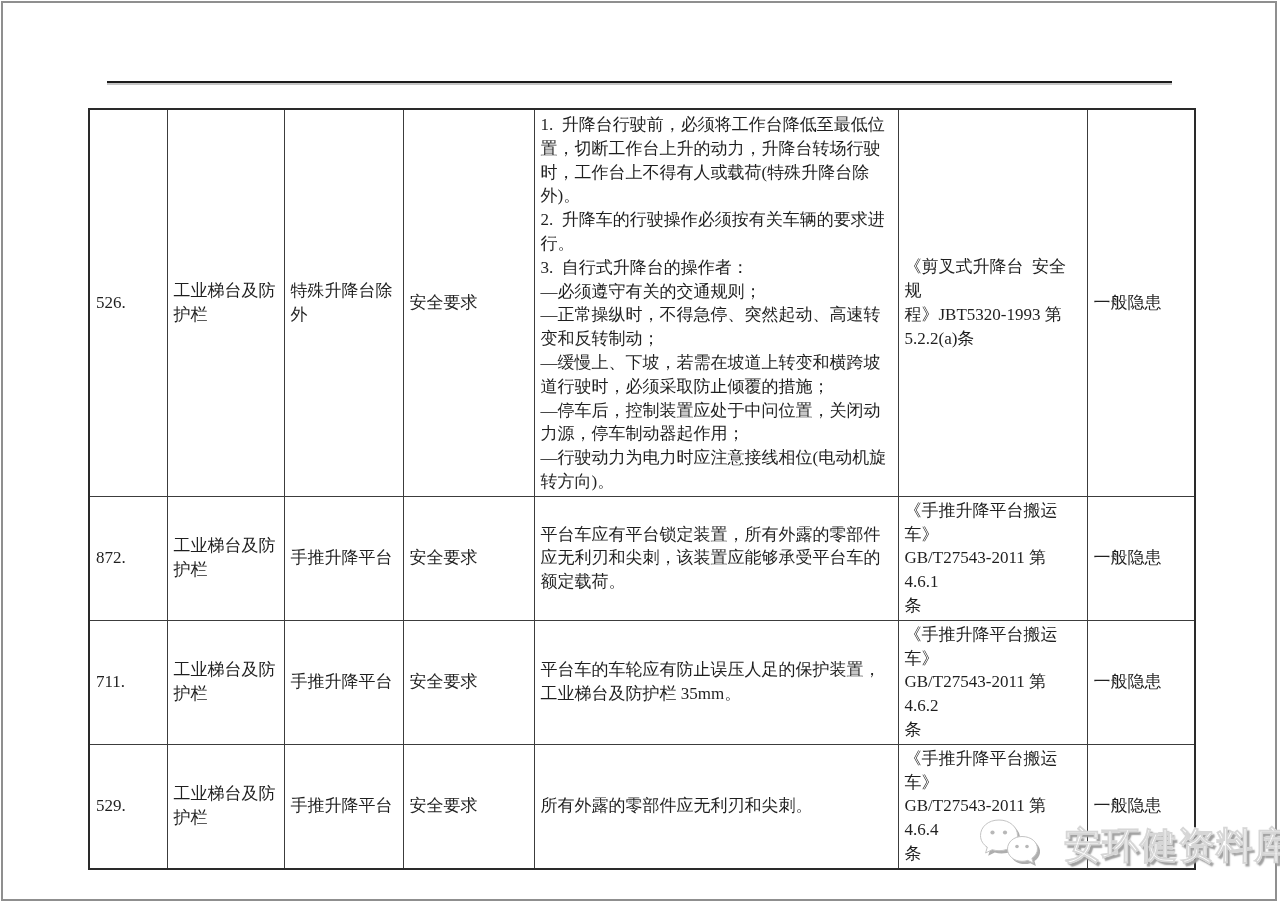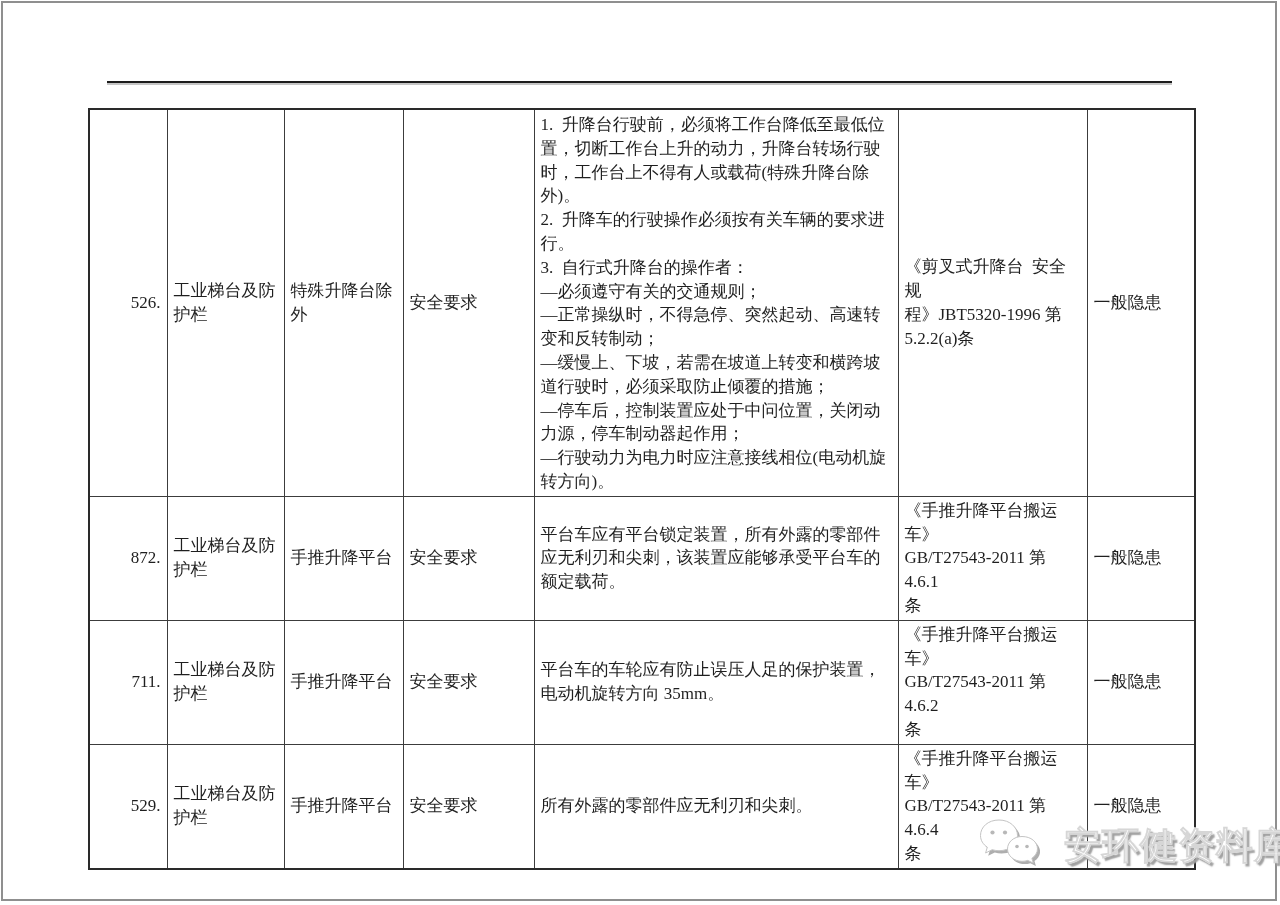--- a/index.html
+++ b/index.html
@@ -24,21 +24,21 @@
   table.doc td{
     border:1px solid #3c3c3c;
     font-size:17px;line-height:23.8px;
     padding:2px 6px;vertical-align:middle;overflow:hidden;
   }
   tr.r0 td{height:20px;}
   tr.r1 td{height:353px;}
   tr.r2 td{height:70px;}
   tr.r3 td{height:70px;}
   tr.r4 td{height:66px;}
-  td.c-num{text-align:right;padding:2px 2px;}
+  td.c-num{text-align:left;padding:2px 2px;}
   td.c-cat{padding:2px 9px;margin-top:28px;}
   td.c-equip{padding:2px 7px;}
   td.c-item{padding:2px 8px;font-family:Liberation Serif, serif;}
   td.c-desc{padding:2px 6px 2px 6px;white-space:pre-wrap;}
   td.c-desc.v-top{vertical-align:top;padding-top:3px;}
   td.c-basis{padding:2px 5px 2px 7px;white-space:pre-wrap;font-size:16px;line-height:24px;}
   td.c-level{padding:2px 4px 2px 9px;font-family:Liberation Serif, serif;}
   .watermark{
     position:absolute;left:978px;top:816px;height:60px;
     display:flex;align-items:center;gap:24px;user-select:none;
@@ -76,41 +76,41 @@
       <td class="c-item">安全要求</td>
       <td class="c-desc v-top">1.  升降台行驶前，必须将工作台降低至最低位置，切断工作台上升的动力，升降台转场行驶时，工作台上不得有人或载荷(特殊升降台除外)。
 2.  升降车的行驶操作必须按有关车辆的要求进行。
 3.  自行式升降台的操作者：
 —必须遵守有关的交通规则；
 —正常操纵时，不得急停、突然起动、高速转变和反转制动；
 —缓慢上、下坡，若需在坡道上转变和横跨坡道行驶时，必须采取防止倾覆的措施；
 —停车后，控制装置应处于中问位置，关闭动力源，停车制动器起作用；
 —行驶动力为电力时应注意接线相位(电动机旋转方向)。</td>
       <td class="c-basis">《剪叉式升降台  安全规
-程》JBT5320-1996 第
+程》JBT5320-1993 第
 5.2.2(a)条</td>
       <td class="c-level">一般隐患</td>
     </tr>
     <tr class="r2">
       <td class="c-num">872.</td>
       <td class="c-cat">工业梯台及防护栏</td>
       <td class="c-equip">手推升降平台</td>
       <td class="c-item">安全要求</td>
       <td class="c-desc">平台车应有平台锁定装置，所有外露的零部件应无利刃和尖刺，该装置应能够承受平台车的额定载荷。</td>
       <td class="c-basis">《手推升降平台搬运车》
 GB/T27543-2011 第 4.6.1
 条</td>
       <td class="c-level">一般隐患</td>
     </tr>
     <tr class="r3">
       <td class="c-num">711.</td>
       <td class="c-cat">工业梯台及防护栏</td>
       <td class="c-equip">手推升降平台</td>
       <td class="c-item">安全要求</td>
-      <td class="c-desc">平台车的车轮应有防止误压人足的保护装置，电动机旋转方向 35mm。</td>
+      <td class="c-desc">平台车的车轮应有防止误压人足的保护装置，工业梯台及防护栏 35mm。</td>
       <td class="c-basis">《手推升降平台搬运车》
 GB/T27543-2011 第 4.6.2
 条</td>
       <td class="c-level">一般隐患</td>
     </tr>
     <tr class="r4">
       <td class="c-num">529.</td>
       <td class="c-cat">工业梯台及防护栏</td>
       <td class="c-equip">手推升降平台</td>
       <td class="c-item">安全要求</td>

